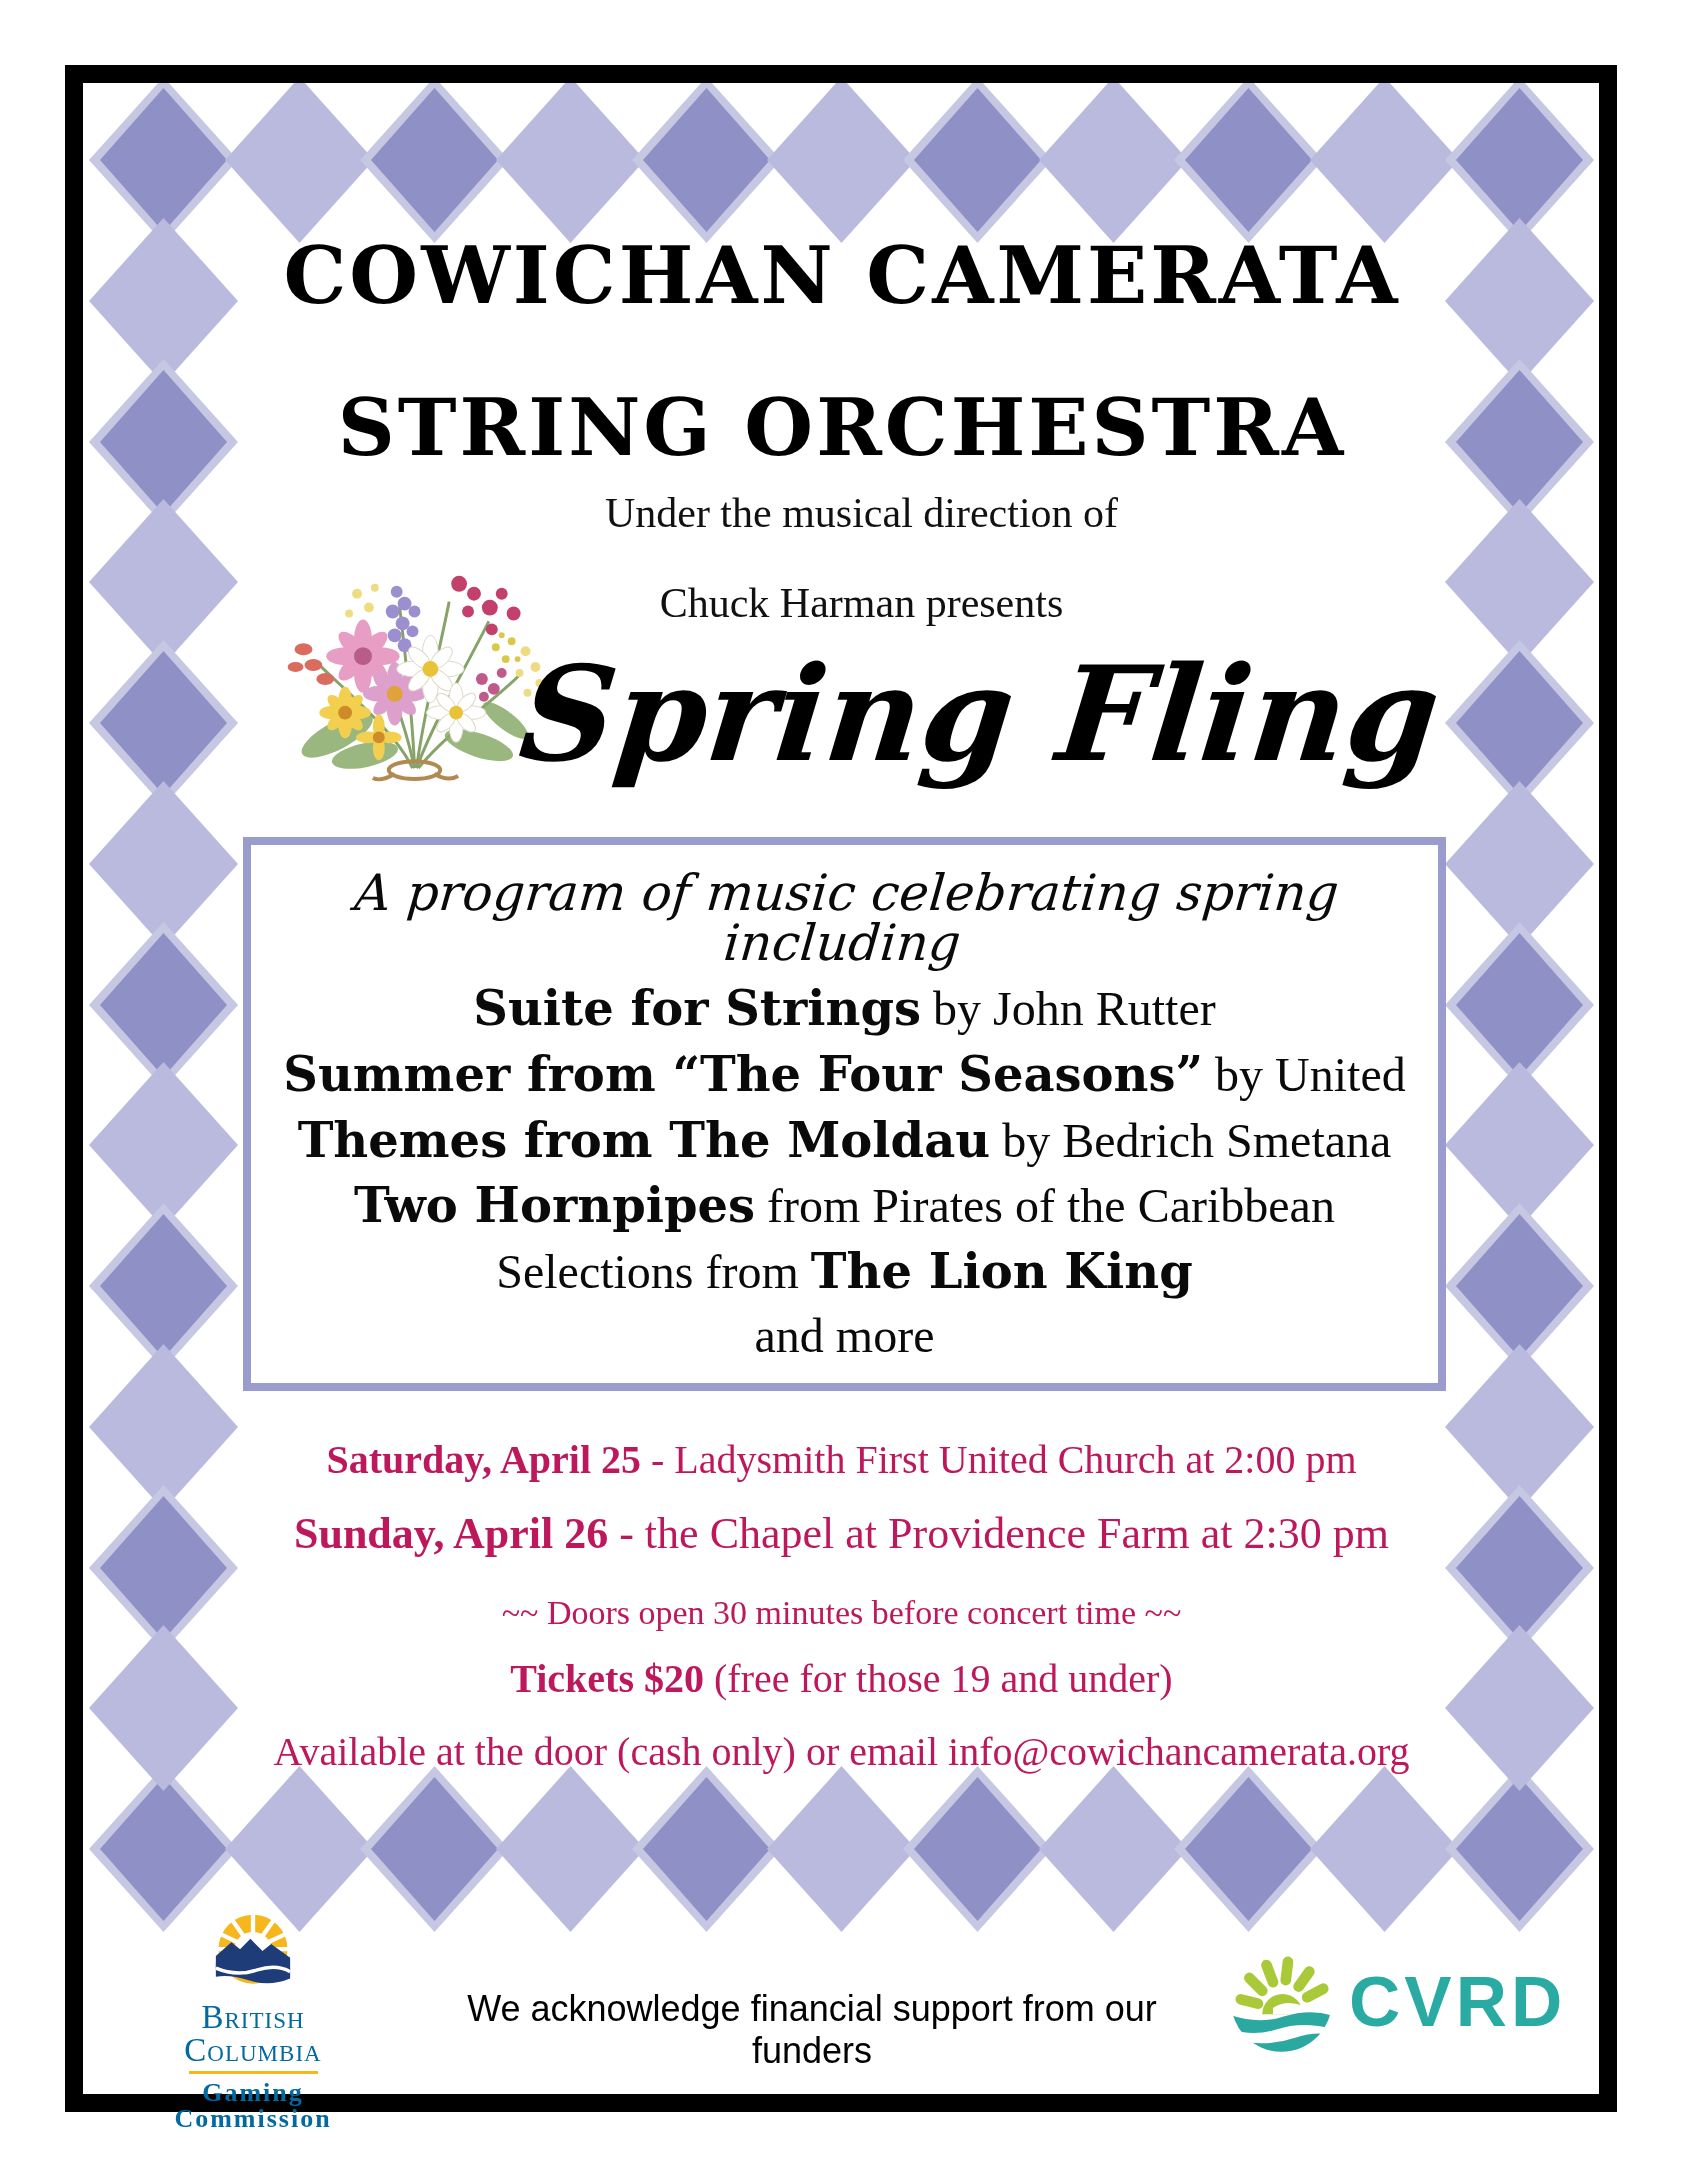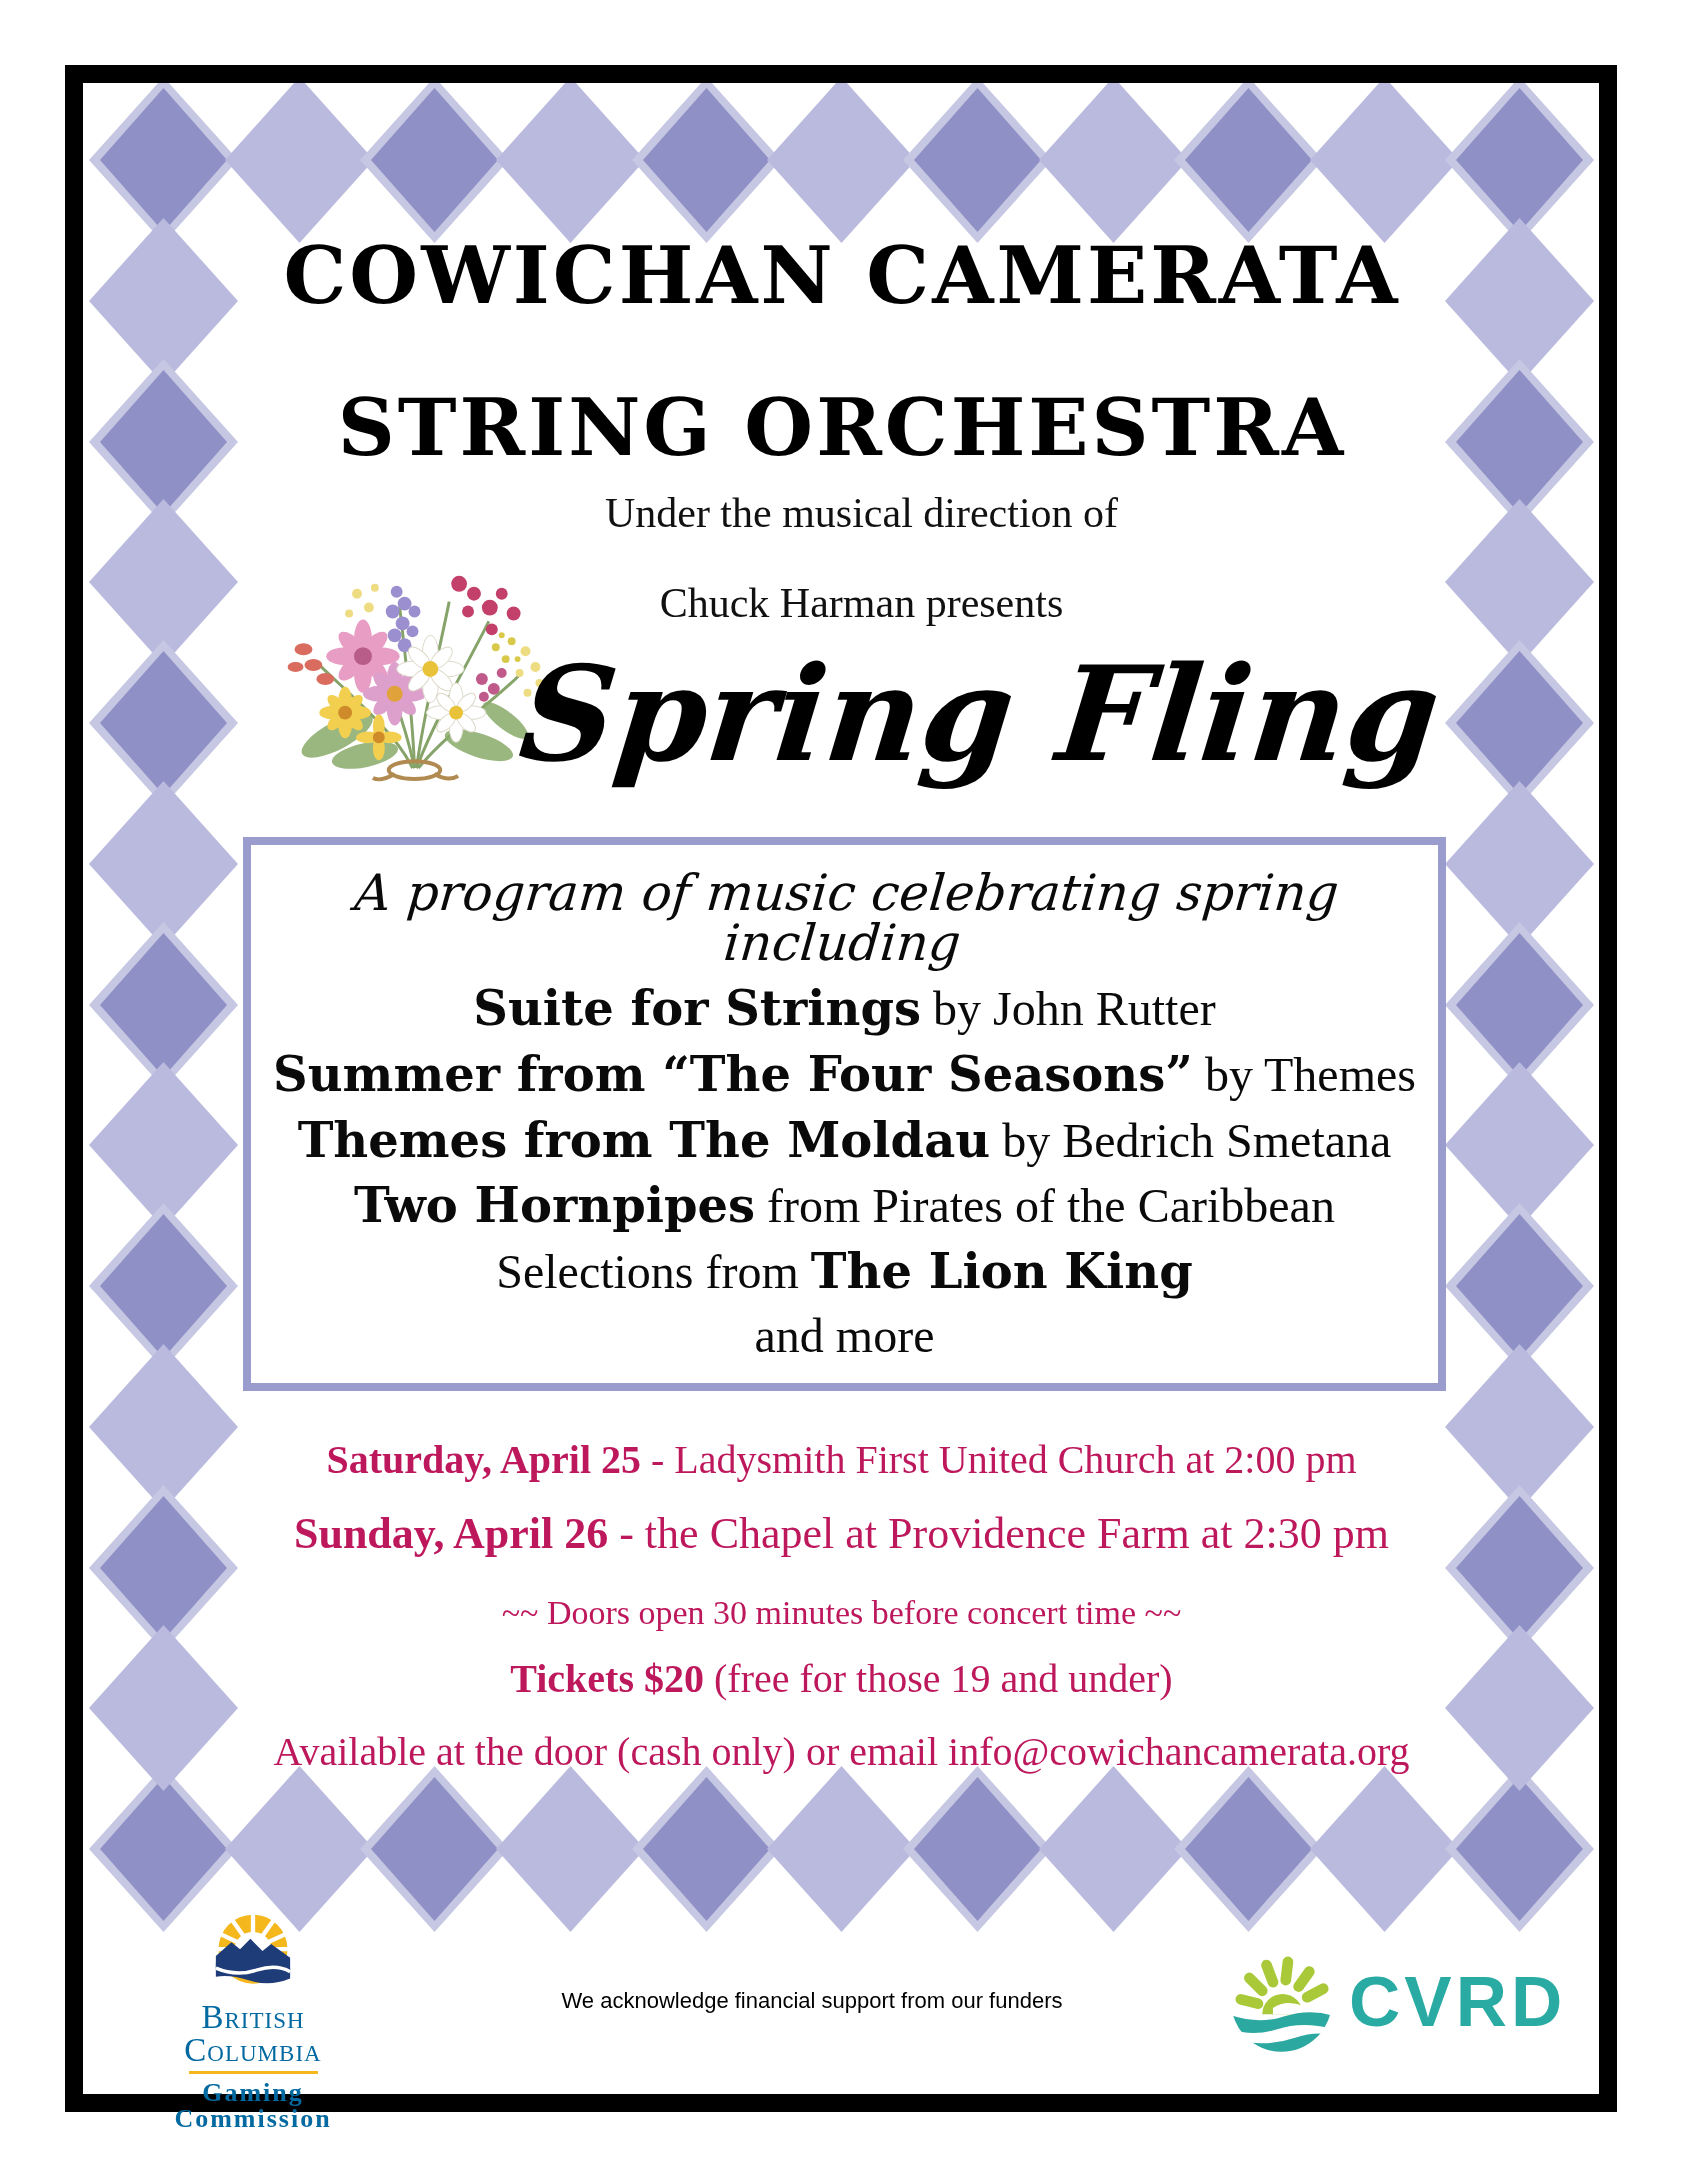--- a/index.html
+++ b/index.html
@@ -46,21 +46,21 @@
   .tickets{top:1659px;font-size:40px;}
   .avail{top:1732px;font-size:40px;}
   
   .bc-logo{position:absolute;left:139px;top:1906px;width:228px;text-align:center;
            color:#0369a1;line-height:1;}
   .bc-logo .graphic{width:168px;height:95px;margin:0 auto;display:block;}
   .bc-name{font-variant:small-caps;font-size:33px;letter-spacing:1px;font-weight:normal;}
   .bc-underline{width:129px;height:3px;background:#f5b81c;margin:4px auto 6px auto;}
   .bc-gaming{font-size:26px;font-weight:bold;letter-spacing:2px;}
   .ack-text{position:absolute;left:416px;top:1988px;width:792px;text-align:center;
-           font-family:"Liberation Sans", sans-serif;font-size:22px;color:#000;}
+           font-family:"Liberation Sans", sans-serif;font-size:36px;color:#000;}
   .cvrd-logo{position:absolute;left:1228px;top:1948px;display:flex;align-items:center;}
   .cvrd-logo svg{width:107px;height:107px;}
   .cvrd-text{font-family:"Liberation Sans", sans-serif;font-weight:800;font-size:71px;
            color:#29aaa2;letter-spacing:4px;margin-left:14px;}
 </style>
 </head>
 <body>
 
 <div class="poster">
 
@@ -268,21 +268,21 @@
     </svg>
 
     <div class="spring-fling">Spring Fling</div>
 
     <div class="program-box">
       <div class="program-line intro">A program of music celebrating spring including</div>
       <div class="program-line">
         <span class="b">Suite for Strings</span><span> by John Rutter</span>
       </div>
       <div class="program-line">
-        <span class="b">Summer from “The Four Seasons”</span><span> by Themes</span>
+        <span class="b">Summer from “The Four Seasons”</span><span> by United</span>
       </div>
       <div class="program-line">
         <span class="b">Themes from The Moldau</span><span> by Bedrich Smetana</span>
       </div>
       <div class="program-line">
         <span class="b">Two Hornpipes</span><span> from Pirates of the Caribbean</span>
       </div>
       <div class="program-line">
         <span>Selections from </span><span class="b">The Lion King</span>
       </div>

